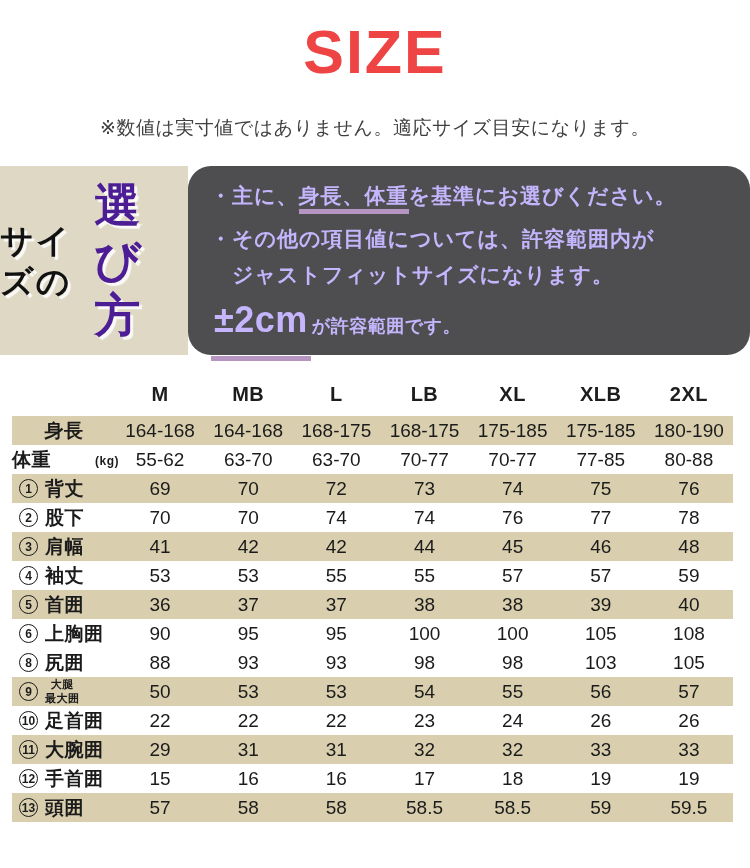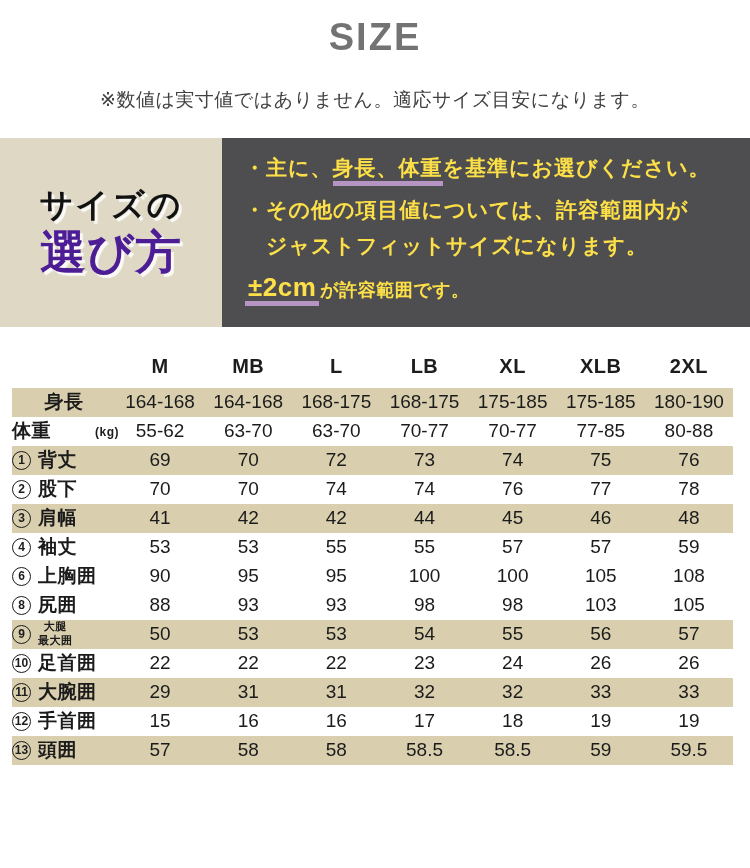--- a/index.html
+++ b/index.html
@@ -10,68 +10,68 @@
     --ink:#1d1d1d;
   }
   *{box-sizing:border-box;}
   html,body{margin:0;padding:0;}
   body{
     width:750px;height:868px;overflow:hidden;background:#ffffff;
     font-family:"Liberation Sans","DejaVu Sans",sans-serif;color:var(--ink);
   }
   
   .page-title{
-    margin:14px 0 0;text-align:center;font-size:38px;font-weight:bold;
-    letter-spacing:2px;line-height:1.25;color:#737373;
+    margin:14px 0 0;text-align:center;font-size:61px;font-weight:bold;
+    letter-spacing:2px;line-height:1.25;color:#ef4444;
   }
   .page-note{
     margin:25px 0 0;text-align:center;font-size:19px;font-weight:500;
     color:#404040;letter-spacing:.5px;
   }
   
   .select-section{margin-top:25px;height:189px;display:flex;}
   .select-left{
-    width:222px;height:100%;background:var(--panel-beige);
-    display:flex;flex-direction:column;align-items:center;justify-content:center;
+    width:188px;height:100%;background:var(--panel-beige);
+    display:flex;flex-direction:row;align-items:center;justify-content:center;
   }
   .select-left .l1{
     font-size:33px;font-weight:bold;line-height:1.25;color:#111;
     text-shadow:3px 3px 1px rgba(255,255,255,.85);letter-spacing:2px;
   }
   .select-left .l2{
     font-size:46px;font-weight:bold;line-height:1.2;color:#4c1d95;
     text-shadow:3px 3px 1px rgba(255,255,255,.85);letter-spacing:1px;
   }
   .select-right{
-    flex:1;height:100%;background:var(--panel-dark);color:#fde047;
-    padding:15px 10px 10px 22px;font-weight:bold;
+    flex:1;height:100%;background:var(--panel-dark);color:#c4b5fd;
+    padding:15px 10px 10px 22px;font-weight:bold;border-radius:23px;
   }
   .select-right p{margin:0;}
   .pt1{font-size:21px;letter-spacing:1px;line-height:1.4;}
   .pt2{font-size:21px;letter-spacing:1px;line-height:1.4;margin-top:13px !important;}
   .pt3{font-size:21px;letter-spacing:1px;line-height:1.4;margin-top:7px !important;padding-left:22px;}
   .pt-note{font-size:18px;letter-spacing:.5px;margin-top:13px !important;display:flex;align-items:baseline;}
   .u-accent{border-bottom:5px solid var(--accent);padding-bottom:2px;}
   .big-cm{
-    font-size:26px;line-height:1;border-bottom:5px solid var(--accent);
-    padding:0 3px 1px;margin:0 1px;
+    font-size:36px;line-height:1;border-bottom:5px solid var(--accent);
+    padding:0 3px 18px;margin:0 1px;
   }
   
   .size-table{
     margin:26px 17px 0 12px;width:721px;border-collapse:collapse;table-layout:fixed;
   }
   .size-table col.c-label{width:104px;}
   .size-table thead th{
     font-size:20px;font-weight:bold;text-align:center;padding:2px 0 10px;
     letter-spacing:.5px;
   }
   .size-table td{height:29px;padding:0;text-align:center;font-size:19px;color:#1b1b1b;}
   .size-table tr.shaded{background:var(--row-beige);border-radius:12px;}
   .label-cell{font-weight:bold;font-size:19px;letter-spacing:.5px;white-space:nowrap;}
-  .label-cell.has-num{text-align:left;margin-left:7px;}
+  .label-cell.has-num{text-align:left;padding-left:7px;margin-left:7px;}
   .num-circle{
     display:inline-flex;align-items:center;justify-content:center;
     width:19px;height:19px;border:1.5px solid #1a1a1a;border-radius:50%;
     font-size:12px;font-weight:bold;margin-right:7px;vertical-align:middle;
     letter-spacing:0;
   }
   .label-text{vertical-align:middle;}
   .label-text.two-line{
     display:inline-block;font-size:11px;line-height:1.25;white-space:pre-line;
     text-align:center;
@@ -172,20 +172,30 @@
       <tr>
         <td class="label-cell has-num"><span class="num-circle">4</span><span class="label-text">袖丈</span></td>
         <td>53</td>
         <td>53</td>
         <td>55</td>
         <td>55</td>
         <td>57</td>
         <td>57</td>
         <td>59</td>
       </tr>
+      <tr class="shaded">
+        <td class="label-cell has-num"><span class="num-circle">5</span><span class="label-text">首囲</span></td>
+        <td>36</td>
+        <td>37</td>
+        <td>37</td>
+        <td>38</td>
+        <td>38</td>
+        <td>39</td>
+        <td>40</td>
+      </tr>
       <tr>
         <td class="label-cell has-num"><span class="num-circle">6</span><span class="label-text">上胸囲</span></td>
         <td>90</td>
         <td>95</td>
         <td>95</td>
         <td>100</td>
         <td>100</td>
         <td>105</td>
         <td>108</td>
       </tr>

